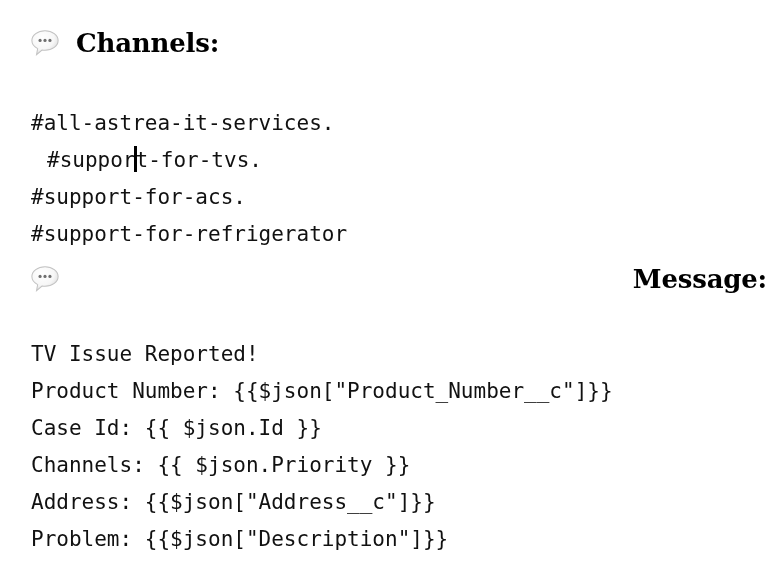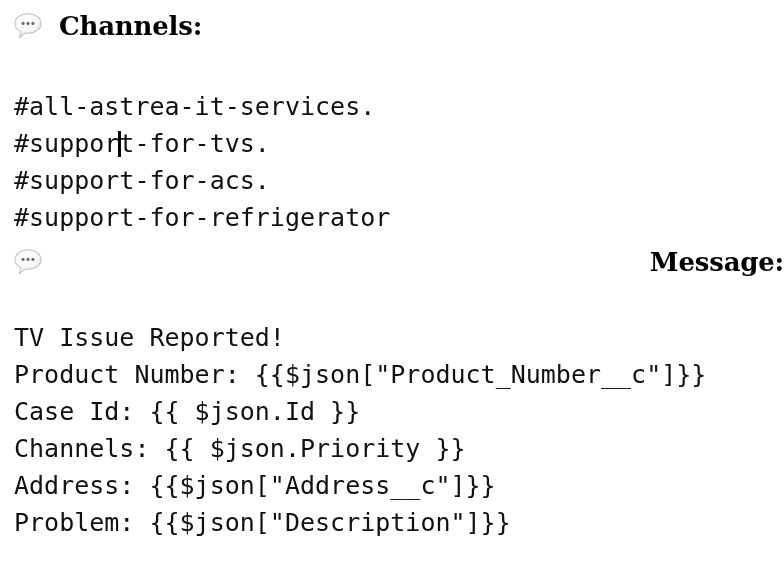--- a/index.html
+++ b/index.html
@@ -14,21 +14,21 @@
     font-family: "DejaVu Sans", sans-serif;
     color: #000000;
     -webkit-font-smoothing: antialiased;
   }
 
   .page {
     position: relative;
     width: 784px;
     height: 472px;
     background: #ffffff;
-    padding: 0;
+    padding: 17px;
     box-sizing: border-box;
   }
 
   
   .section-heading {
     display: flex;
     align-items: center;
     padding-left: 13px;
     box-sizing: border-box;
   }
@@ -47,32 +47,32 @@
     width: 30px;
     height: 30px;
     flex: 0 0 30px;
     margin-right: 16px;
     display: block;
   }
 
   
   .mono-line {
     font-family: "DejaVu Sans Mono", "Liberation Mono", monospace;
-    font-size: 25px;
+    font-size: 21px;
     line-height: 37px;
     height: 37px;
     color: #111111;
     white-space: pre;
     padding-left: 14px;
     box-sizing: border-box;
     letter-spacing: 0px;
   }
 
   
-  .mono-line.has-caret { position: relative; }
+  .mono-line.has-caret { position: relative; margin-left: 16px; }
   .caret {
     display: inline-block;
     width: 3px;
     height: 26px;
     background: #000000;
     vertical-align: -5px;
     margin: 0 -1.5px;
   }
 
   

